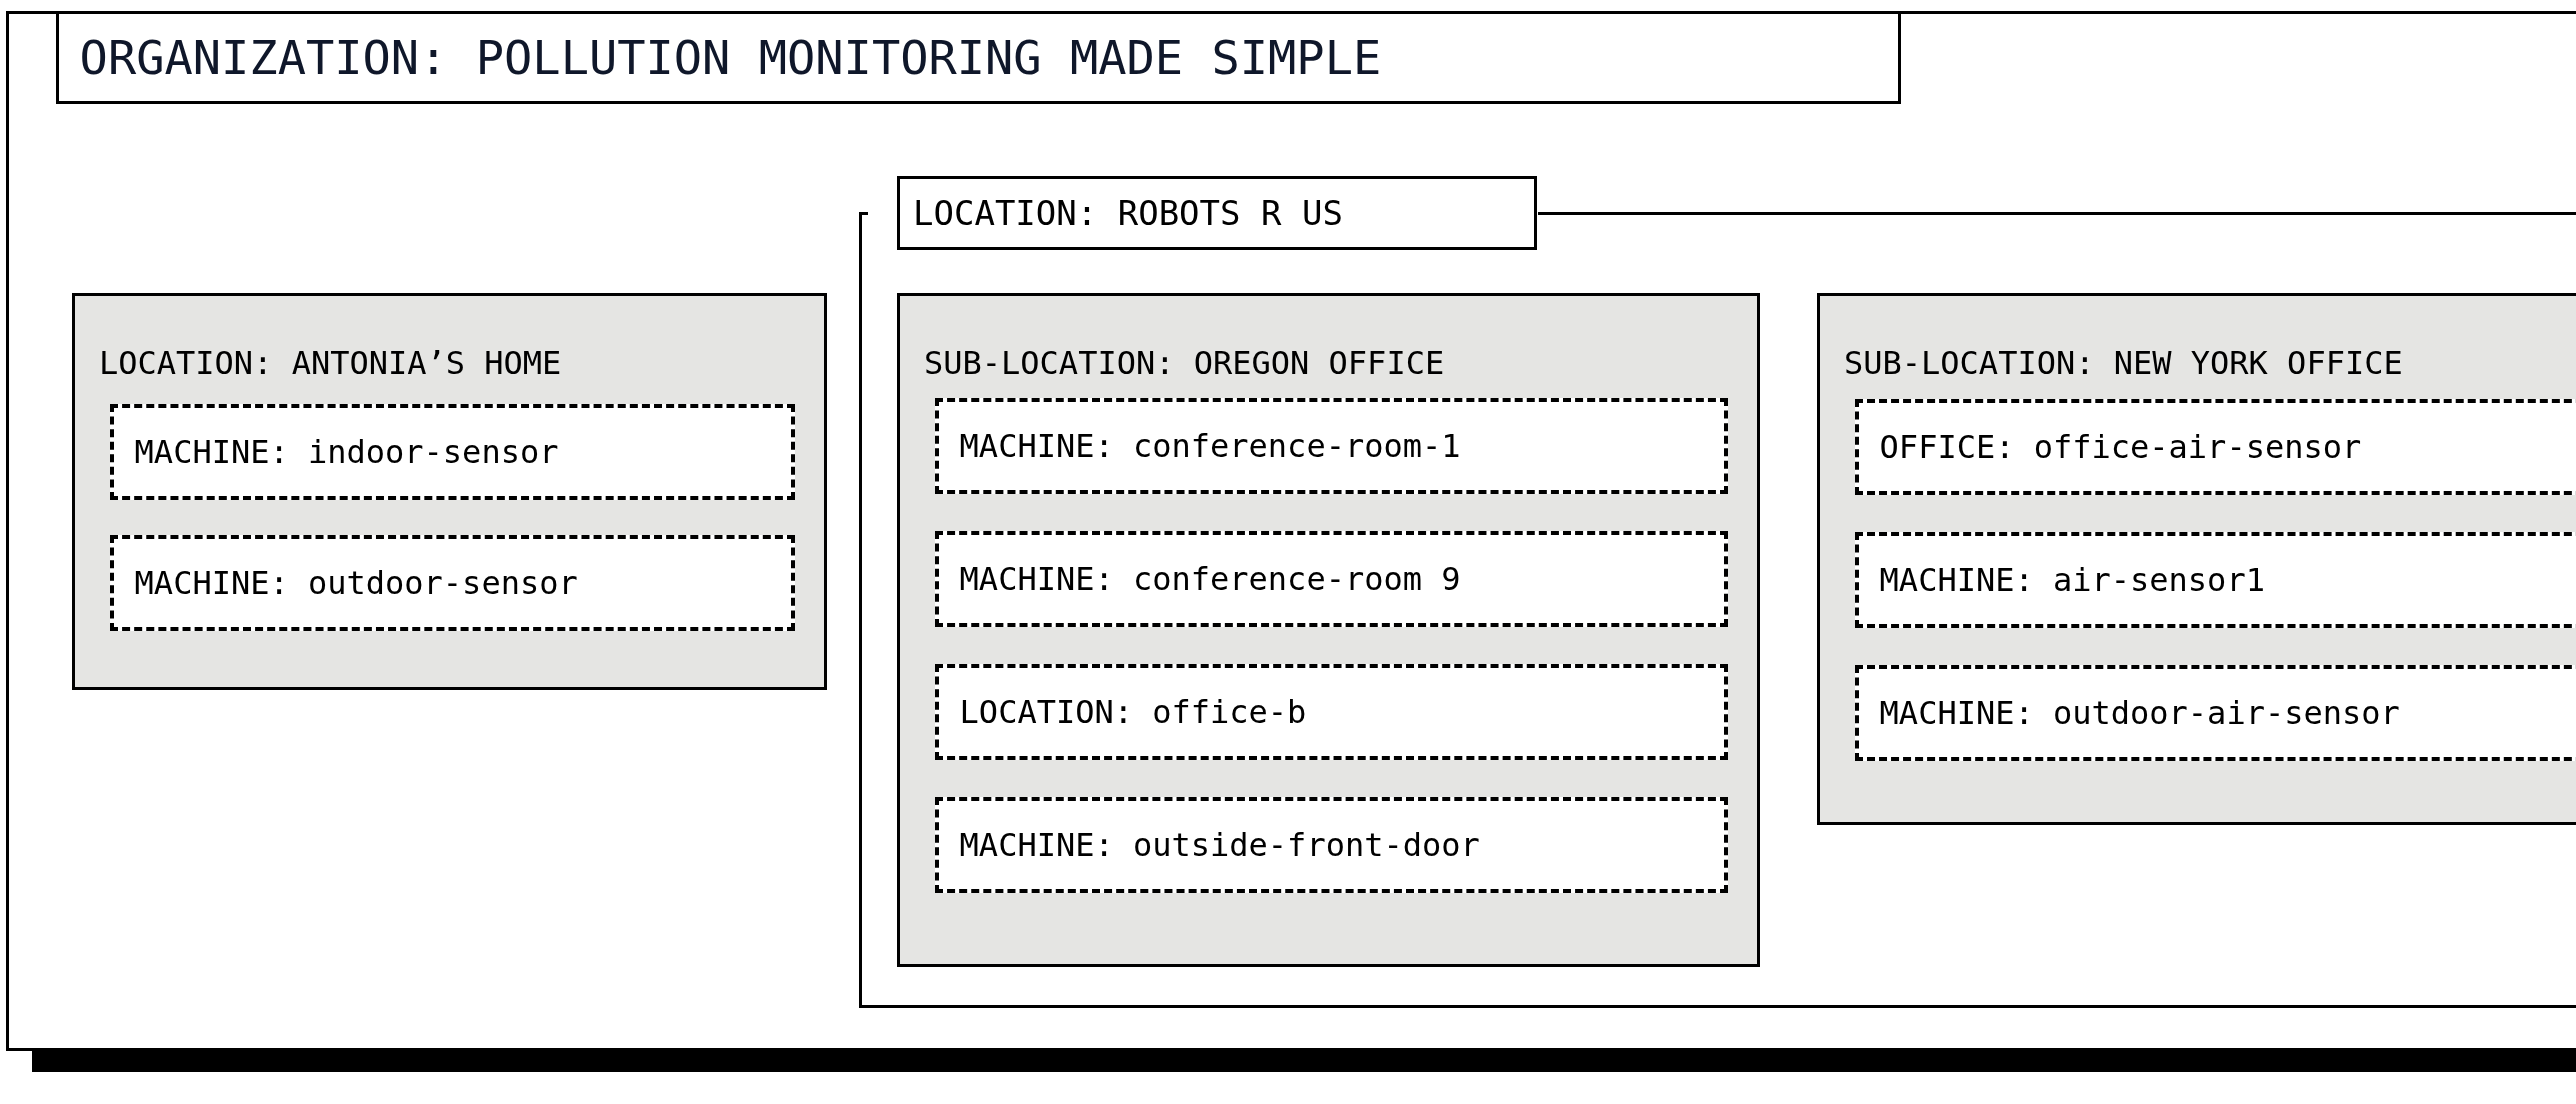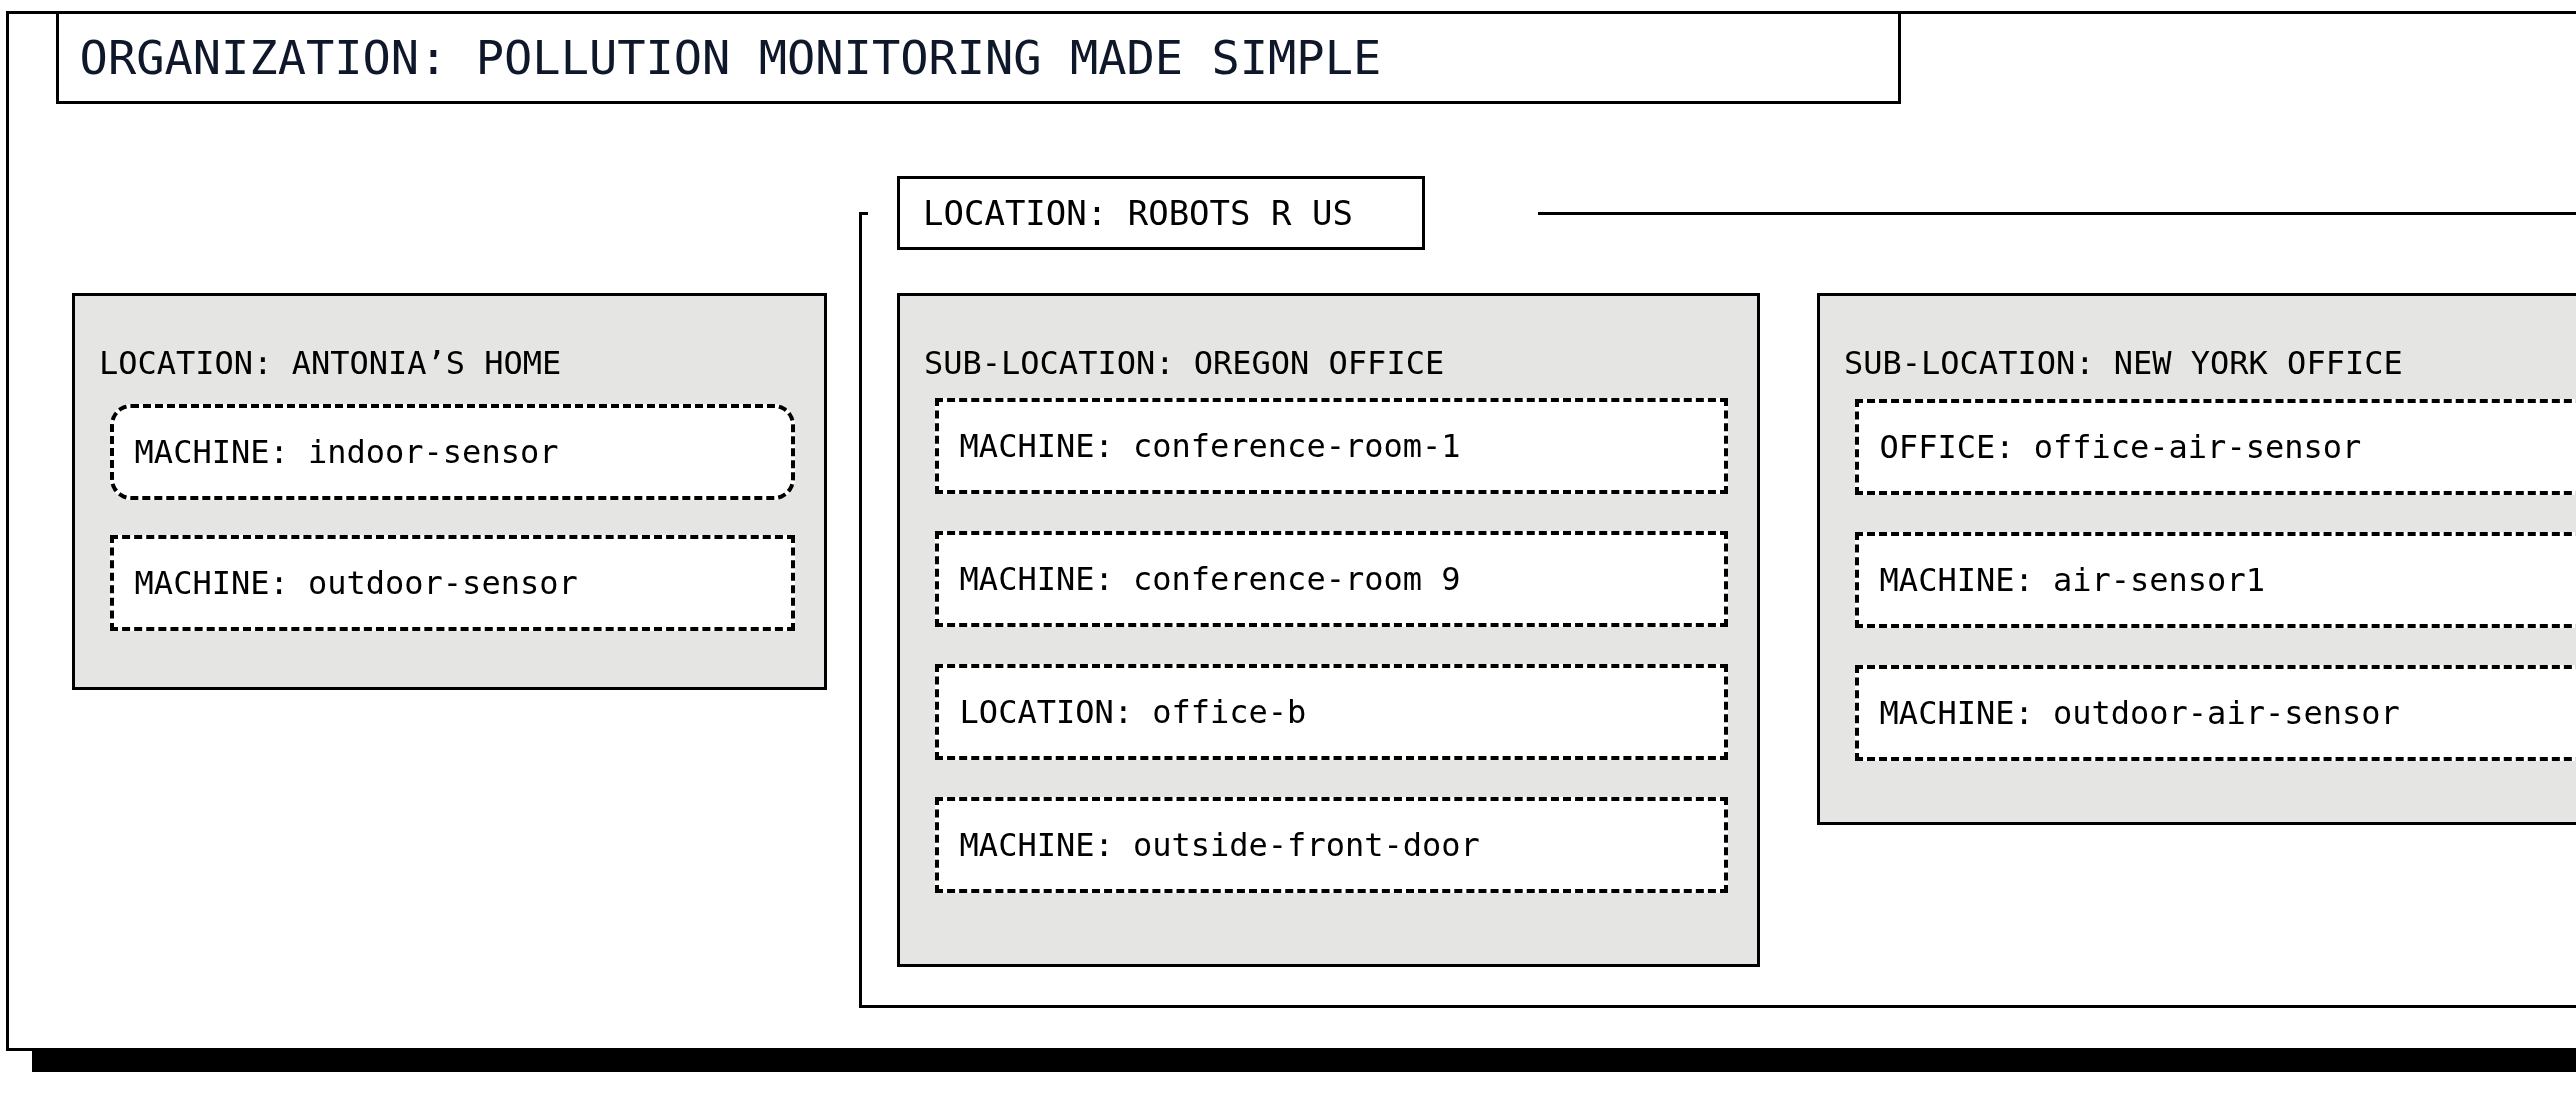--- a/index.html
+++ b/index.html
@@ -83,28 +83,28 @@
     left: 868px;
     top: 207px;
     width: 670px;
     height: 14.4px;
     background: #ffffff;
   }
   .loc-chip {
     position: absolute;
     left: 897px;
     top: 176px;
-    width: 528px;
+    width: 640px;
     height: 74px;
     background: #ffffff;
     border: 3.1px solid #000000;
     box-sizing: border-box;
     display: flex;
     align-items: center;
-    padding-left: 23px;
+    padding-left: 13px;
     text-align: right;
   }
   .loc-chip-text {
     font-size: 34px;
     line-height: 1;
     color: #000000;
     white-space: nowrap;
   }
 
   
@@ -140,21 +140,21 @@
     padding-left: 20.6px;
   }
   .machine-label {
     font-size: 32px;
     line-height: 1;
     color: #000000;
     white-space: nowrap;
   }
 
   
-  #machine-indoor-sensor  { left: 35px; top: 108px; width: 685px; height: 96px; border-radius: 21px; }
+  #machine-indoor-sensor  { left: 35px; top: 108px; width: 685px; height: 96px; }
   #machine-outdoor-sensor { left: 35px; top: 239px; width: 685px; height: 96px; }
 
   
   #machine-conference-room-1 { left: 35px; top: 102px;  width: 793px; height: 96px; }
   #machine-conference-room-2 { left: 35px; top: 235px;  width: 793px; height: 96px; }
   #machine-office-b          { left: 35px; top: 368px;  width: 793px; height: 96px; }
   #machine-outside-front-door{ left: 35px; top: 501px;  width: 793px; height: 96px; }
 
   
   #machine-office-air-sensor  { left: 35px; top: 103px; width: 837px; height: 96px; }

